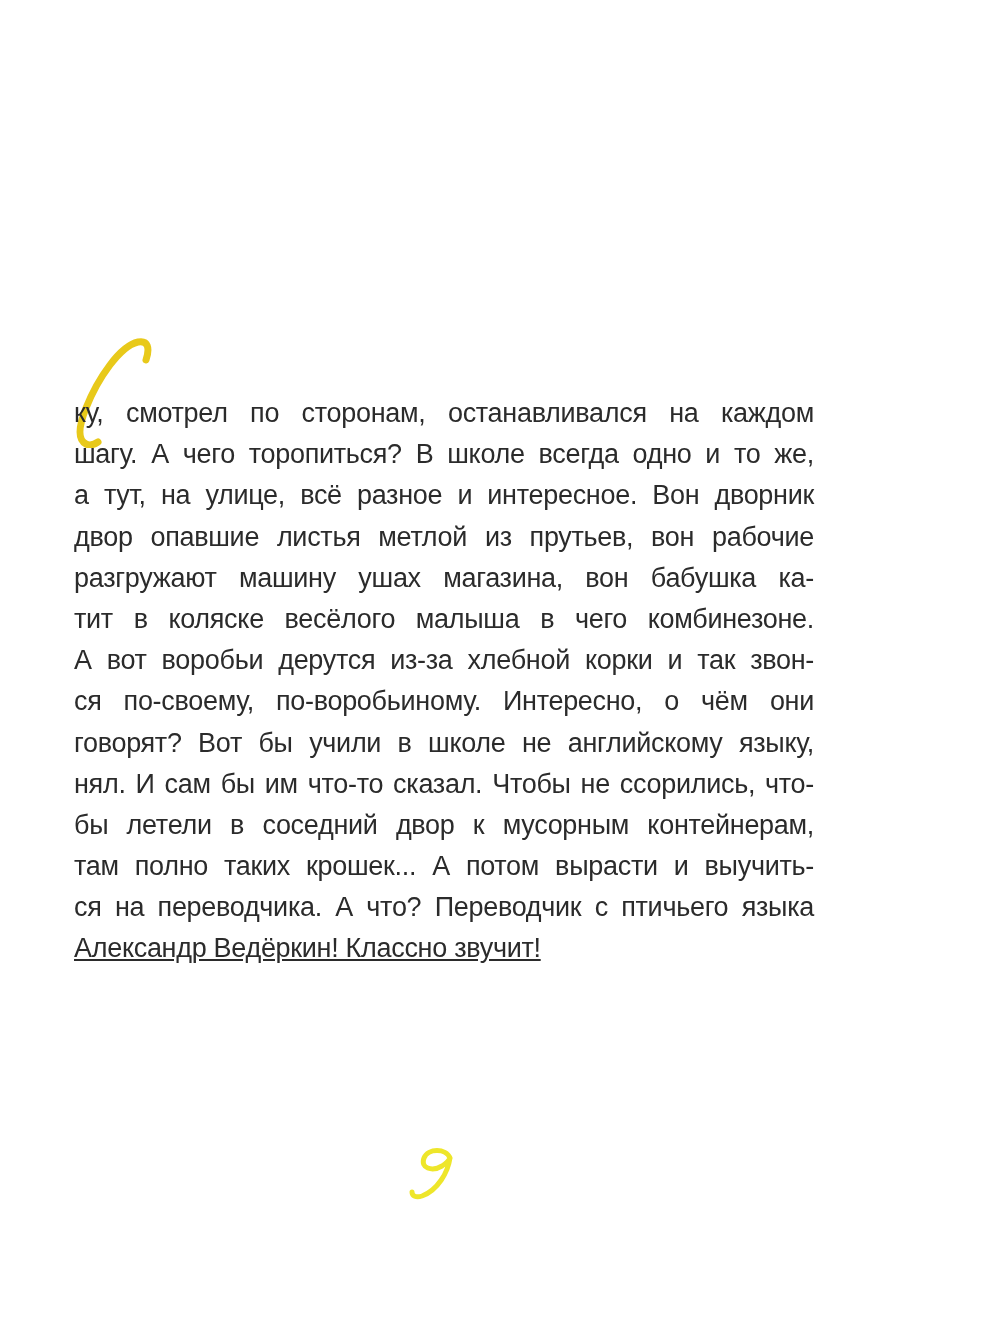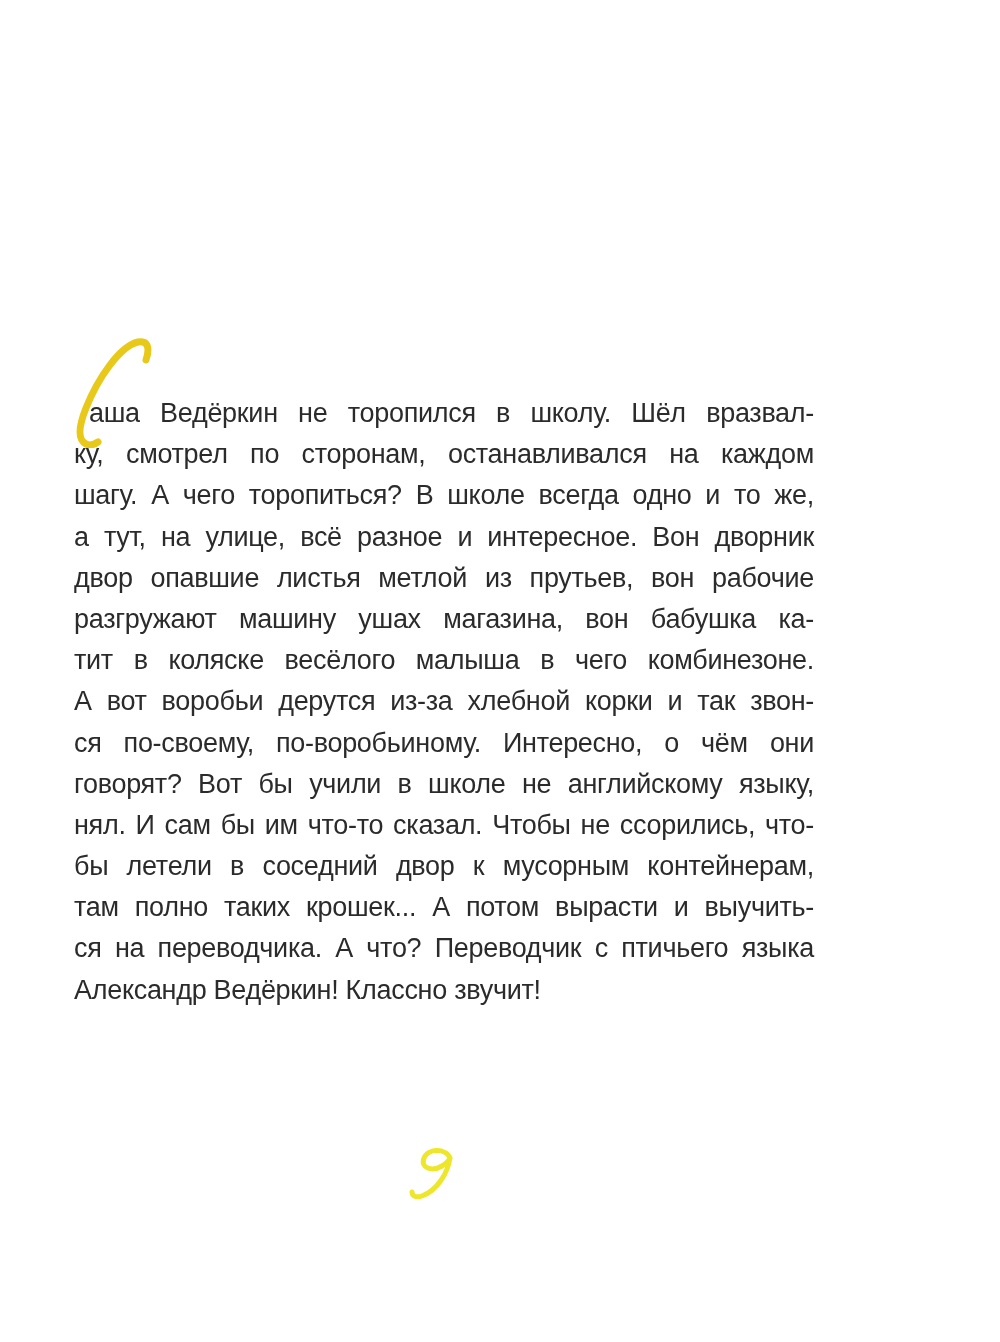--- a/index.html
+++ b/index.html
@@ -38,21 +38,21 @@
     .line {
       font-size: 27px;
       line-height: 41.2px;
       height: 41.2px;
       white-space: nowrap;
       letter-spacing: -0.3px;
       text-align: justify;
       text-align-last: justify;
     }
     .line.first { padding-left: 15px; }
-    .line.last { text-align-last: left; }
+    .line.last { text-align-last: left; text-decoration: underline; }
     .page-number {
       position: absolute;
       left: 398px;
       top: 1142px;
       width: 80px;
       height: 60px;
     }
     .page-number svg { width: 100%; height: 100%; display: block; }
   </style>
 </head>
@@ -60,21 +60,20 @@
 
 <div class="page">
 
   <div class="drop-cap">
     <svg viewBox="0 0 110 110">
       <path d="M 78 22 C 82 10, 80 2, 70 4 C 52 8, 30 40, 18 70 C 10 90, 10 102, 18 106 C 22 108, 27 106, 30 104" fill="none" stroke="#e8c91a" stroke-width="7" stroke-linecap="round"></path>
     </svg>
   </div>
 
   <div class="text-block">
-    <div class="line first">аша Ведёркин не торопился в школу. Шёл вразвал-</div>
     <div class="line">ку, смотрел по сторонам, останавливался на каждом</div>
     <div class="line">шагу. А чего торопиться? В школе всегда одно и то же,</div>
     <div class="line">а тут, на улице, всё разное и интересное. Вон дворник</div>
     <div class="line">двор опавшие листья метлой из прутьев, вон рабочие</div>
     <div class="line">разгружают машину ушах магазина, вон бабушка ка-</div>
     <div class="line">тит в коляске весёлого малыша в чего комбинезоне.</div>
     <div class="line">А вот воробьи дерутся из-за хлебной корки и так звон-</div>
     <div class="line">ся по-своему, по-воробьиному. Интересно, о чём они</div>
     <div class="line">говорят? Вот бы учили в школе не английскому языку,</div>
     <div class="line">нял. И сам бы им что-то сказал. Чтобы не ссорились, что-</div>

